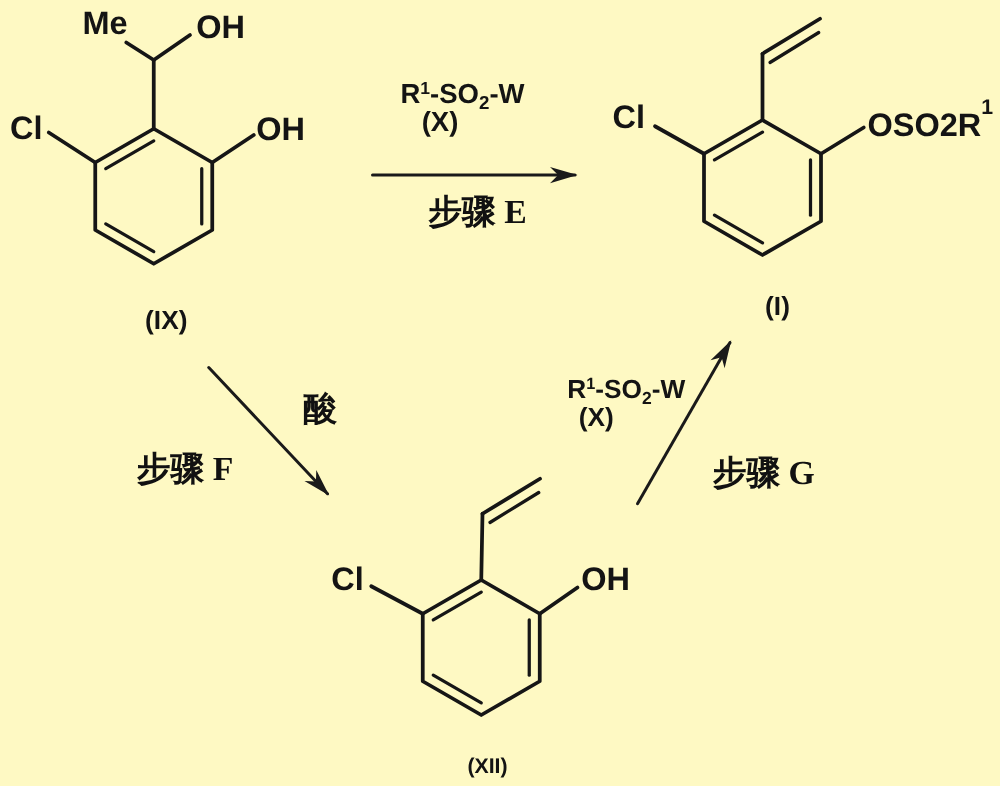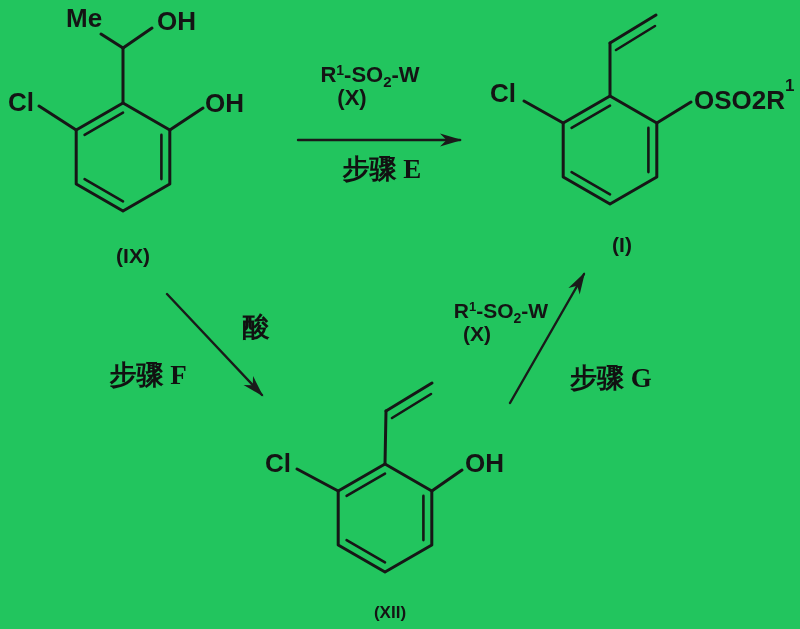--- a/index.html
+++ b/index.html
@@ -3,21 +3,21 @@
 <meta charset="utf-8">
 <style>
   html, body {
     margin: 0;
     padding: 0;
     background: #ffffff;
   }
   .scheme-wrap {
     width: 800px;
     height: 629px;
-    background: #22c55e;
+    background: #fef9c3;
     position: relative;
     overflow: hidden;
   }
   svg {
     display: block;
   }
   .bond {
     stroke: #161616;
     stroke-width: 3;
     fill: none;

